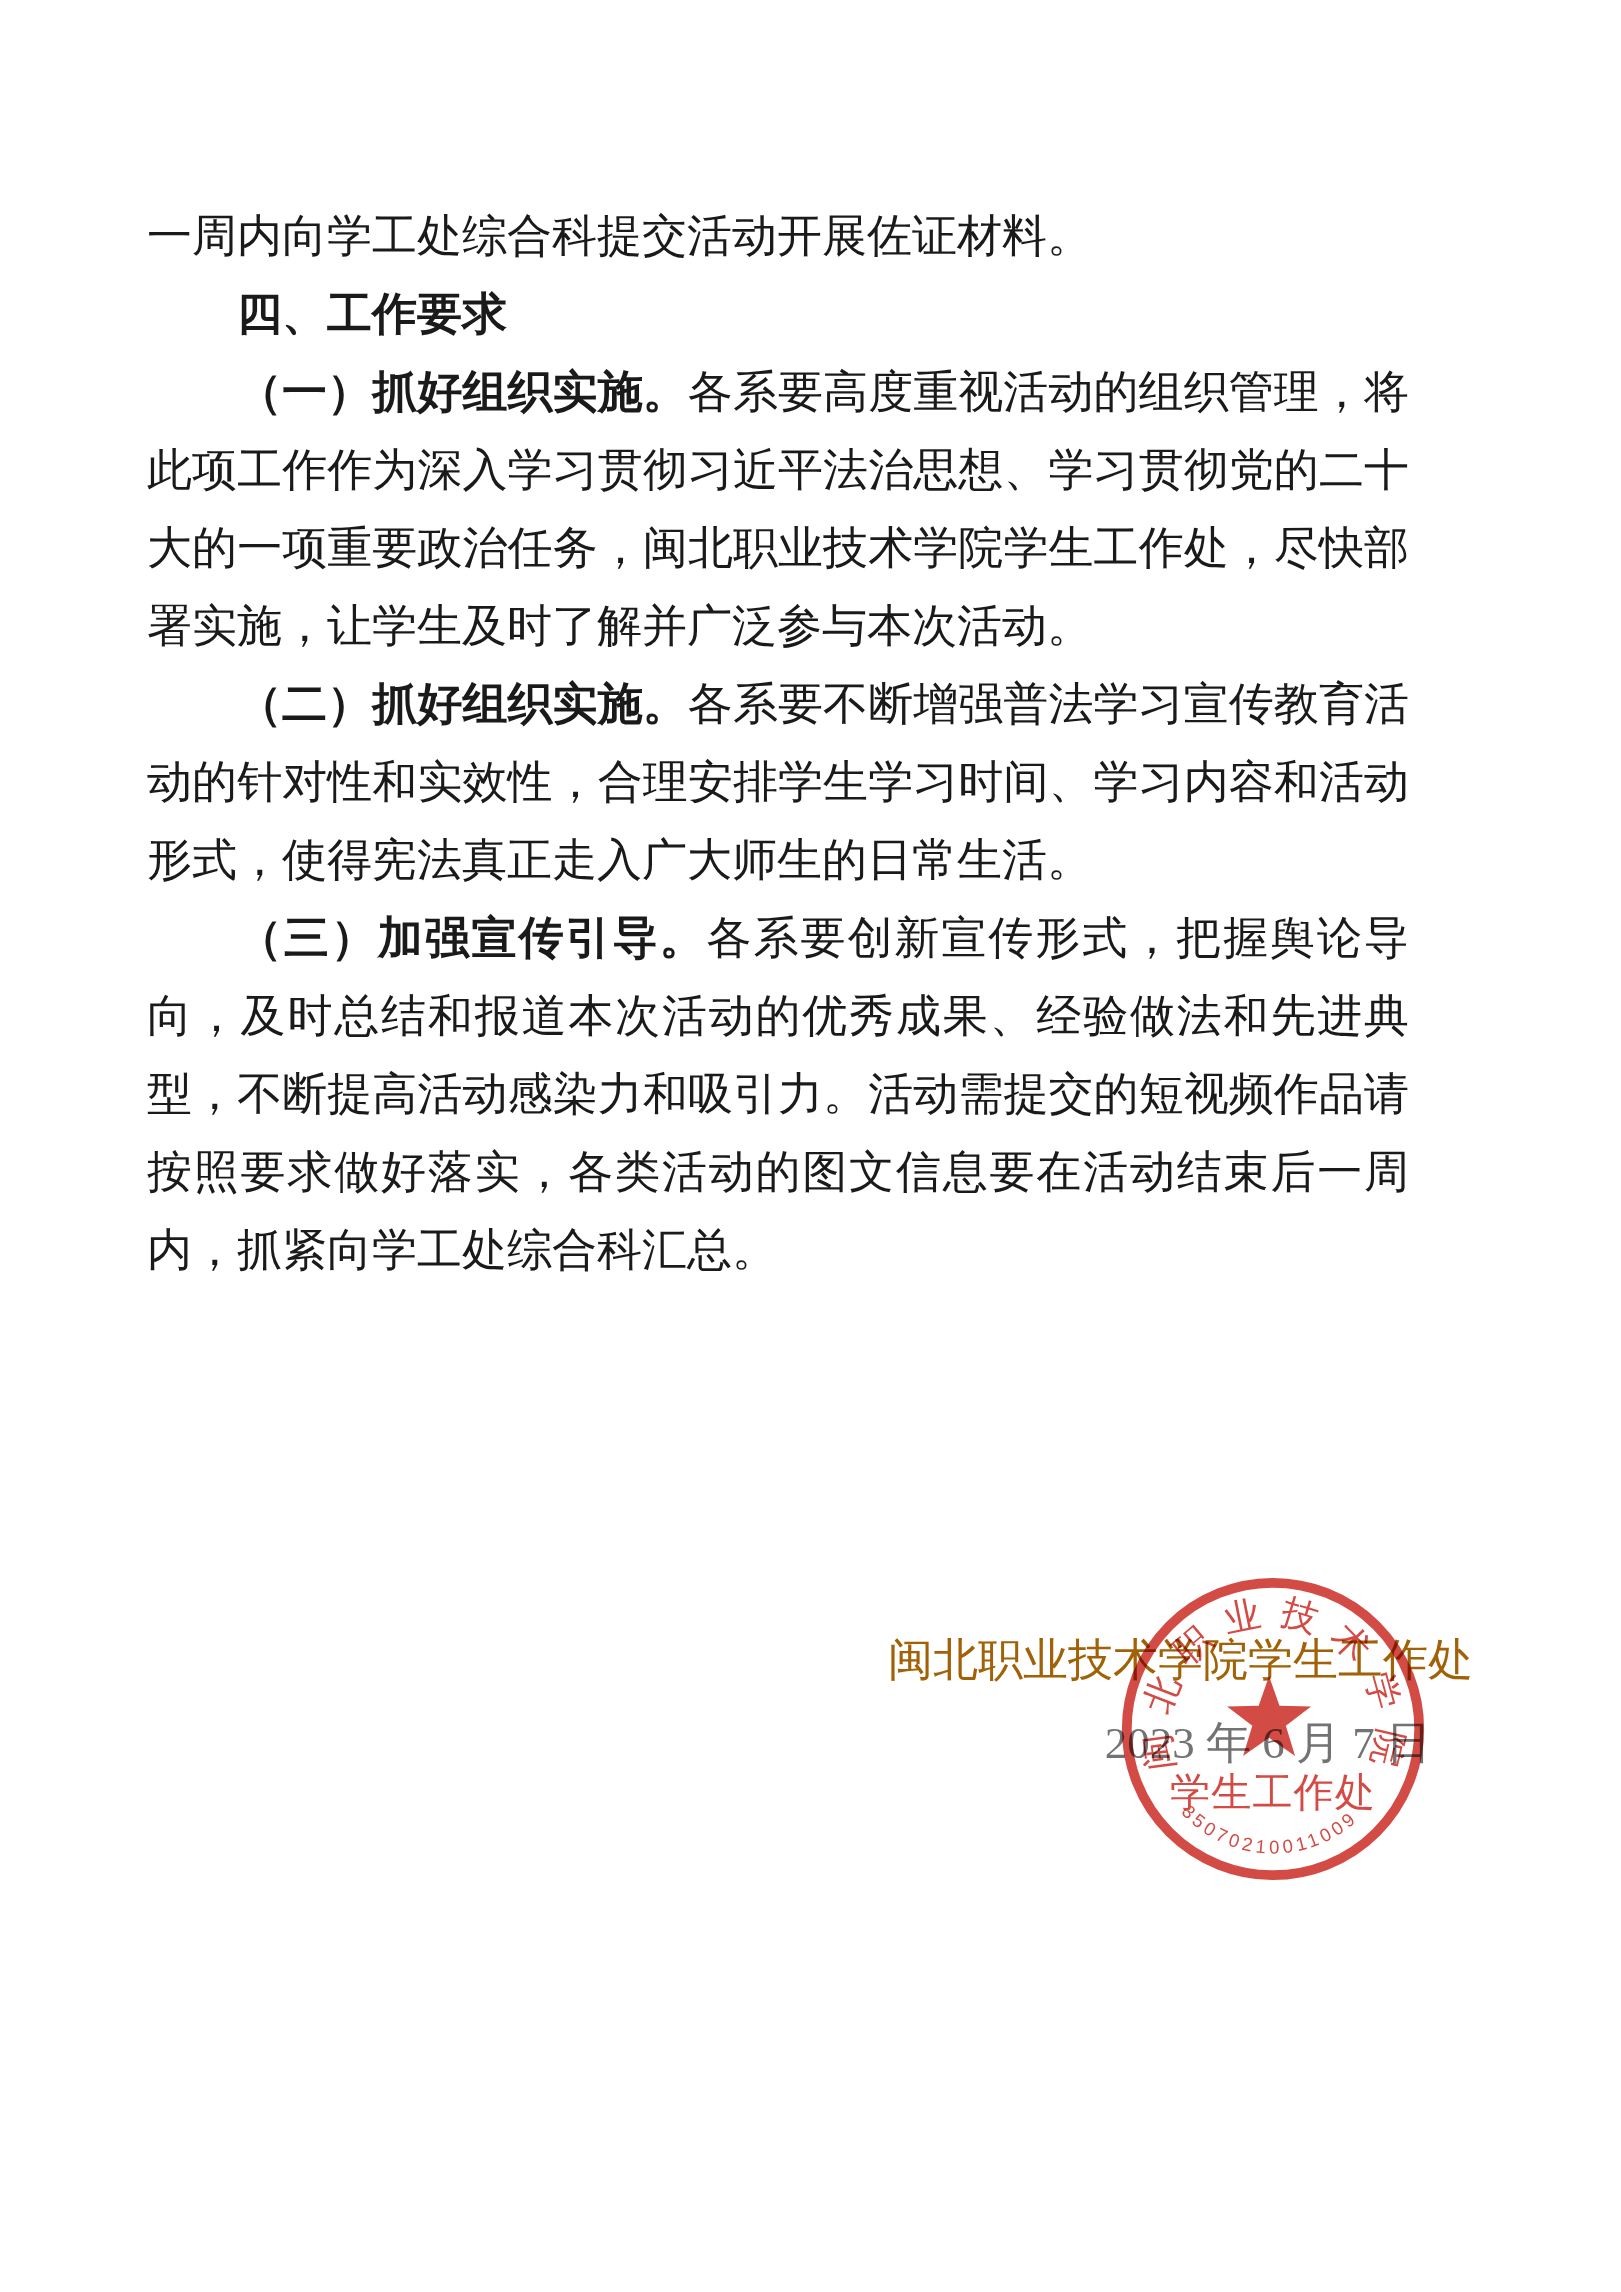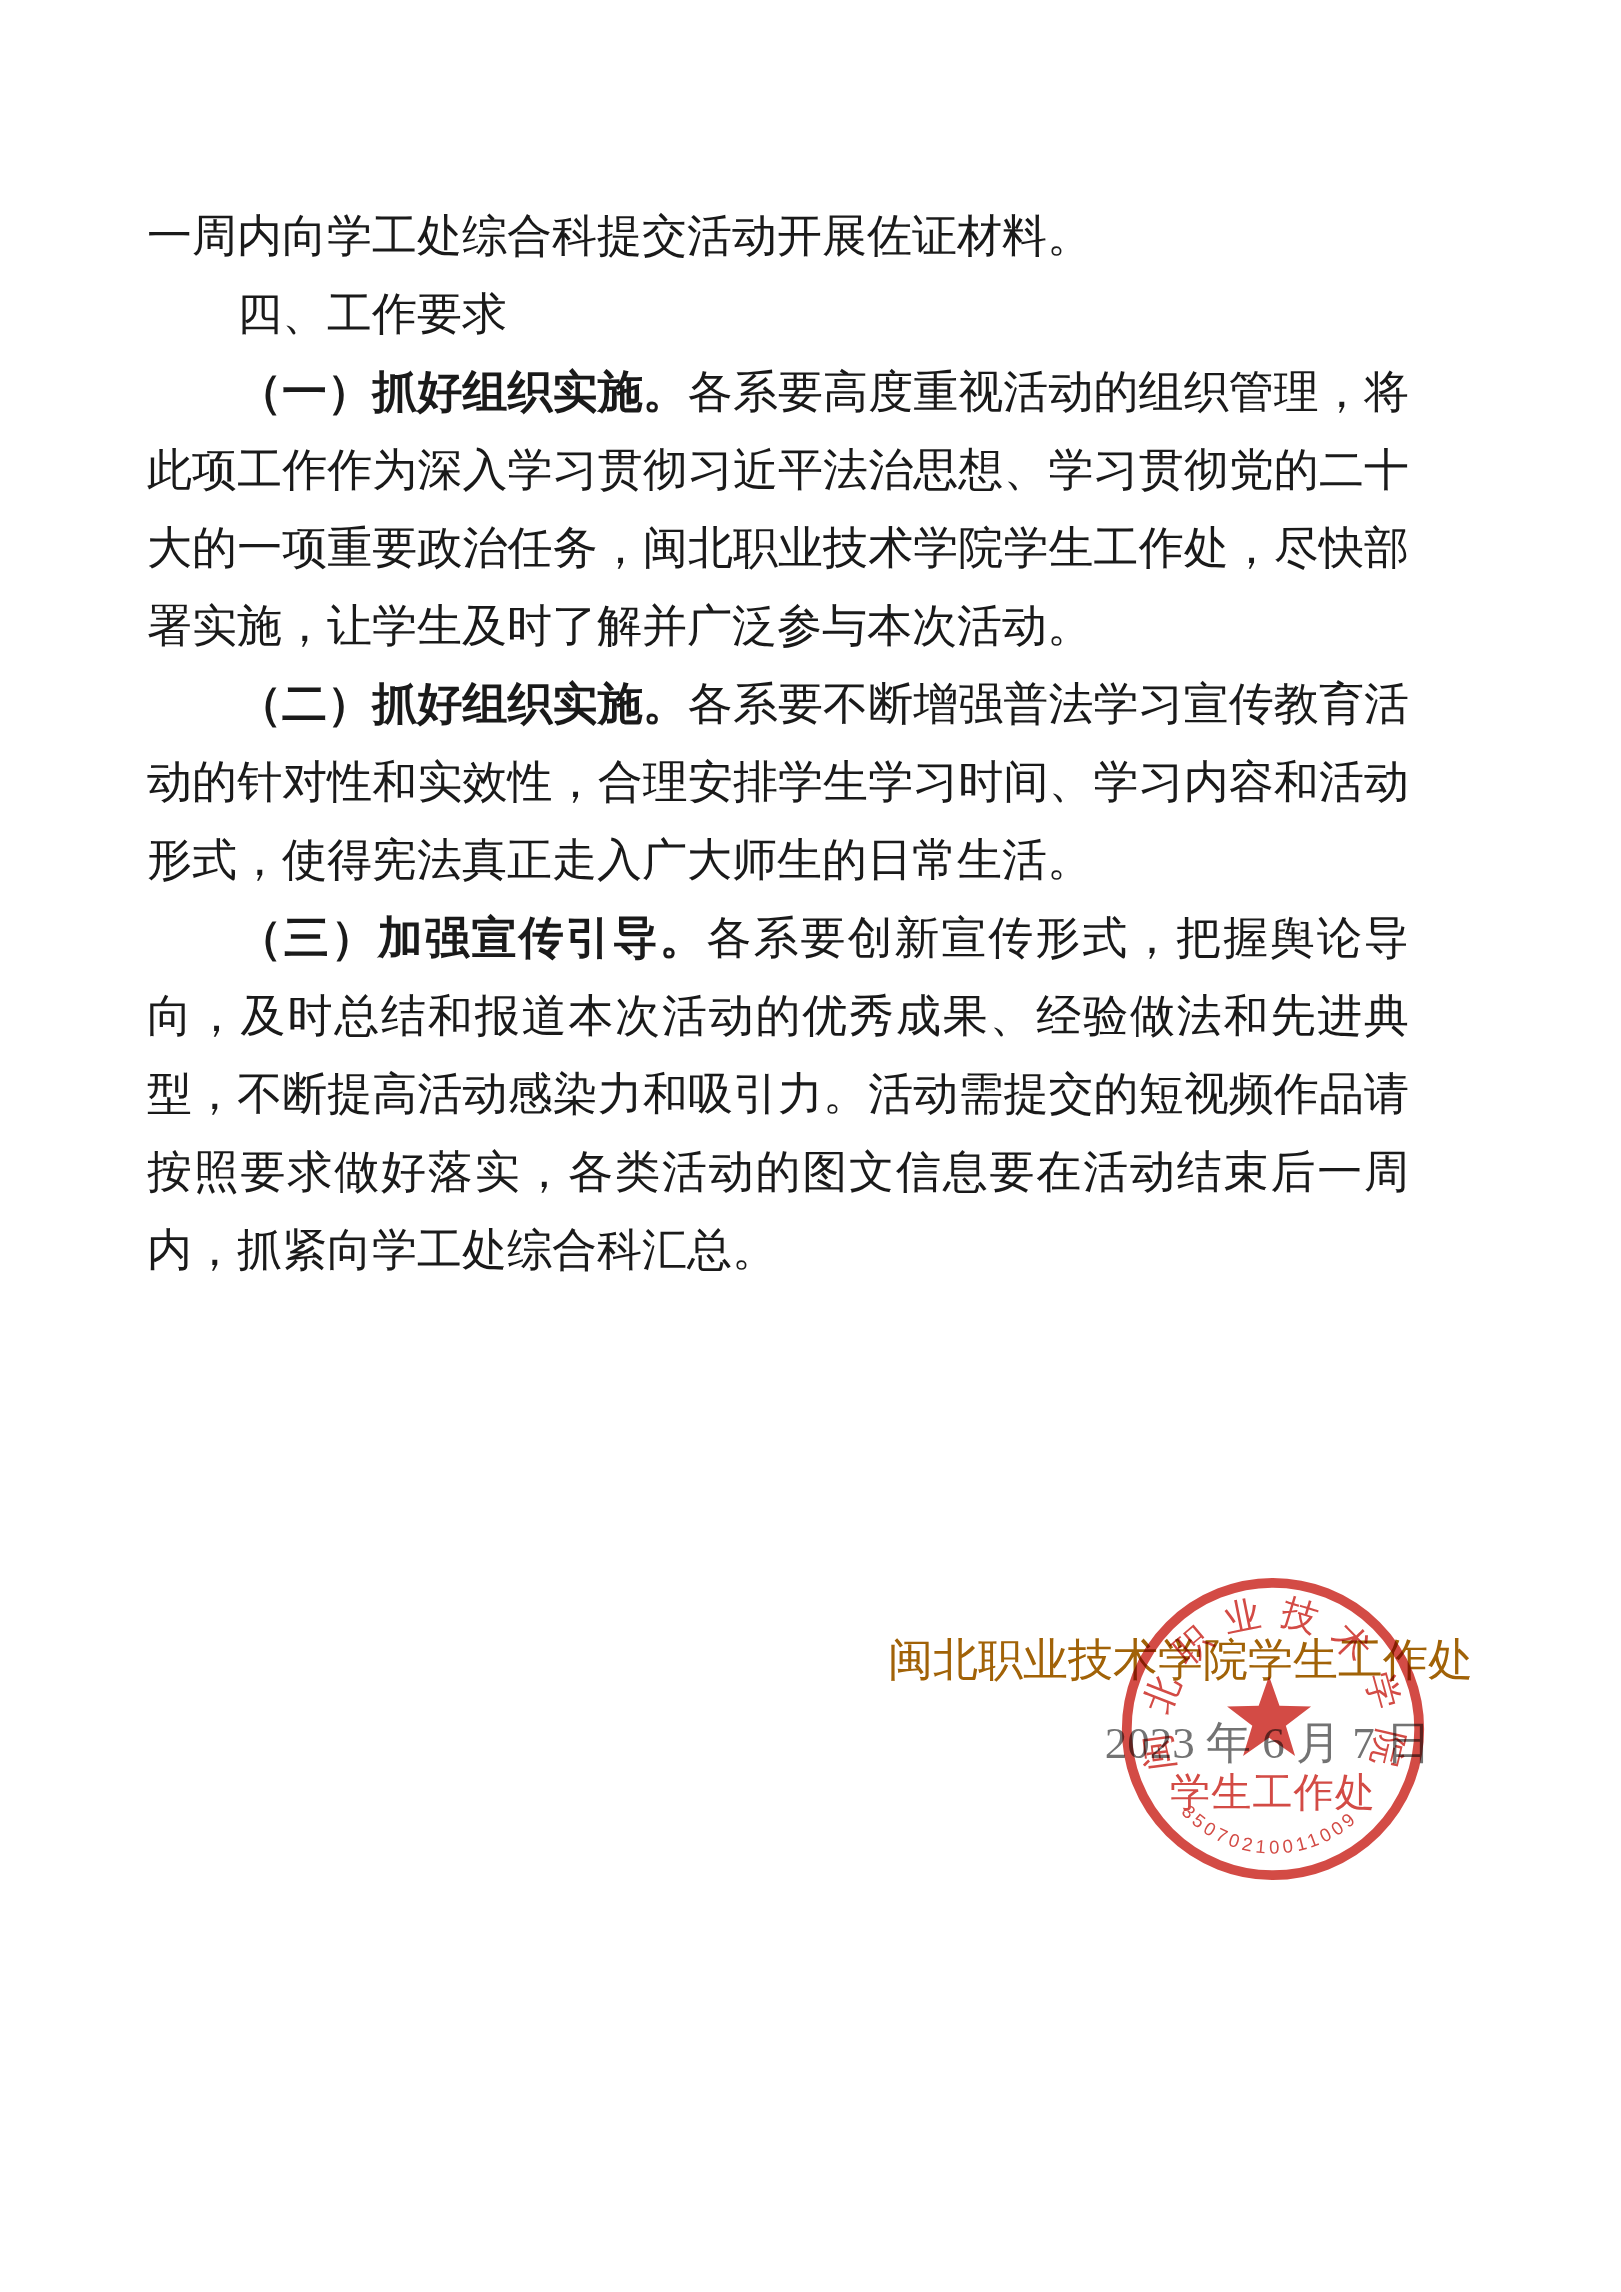--- a/index.html
+++ b/index.html
@@ -26,21 +26,21 @@
     margin: 0;
     font-size: 45px;
     line-height: 78px;
     text-align: justify;
     text-justify: inter-ideograph;
     word-break: break-all;
     color: #1a1a1a;
   }
   p.indent { text-indent: 90px; }
   .bold { font-weight: 700; }
-  .heading { font-weight: 400; }
+  .heading { font-weight: 700; }
   .sig-org {
     position: absolute;
     right: 148px;
     top: 1635px;
     font-size: 45px;
     line-height: 51px;
     white-space: nowrap;
     color: #a16207;
   }
   .sig-date {

